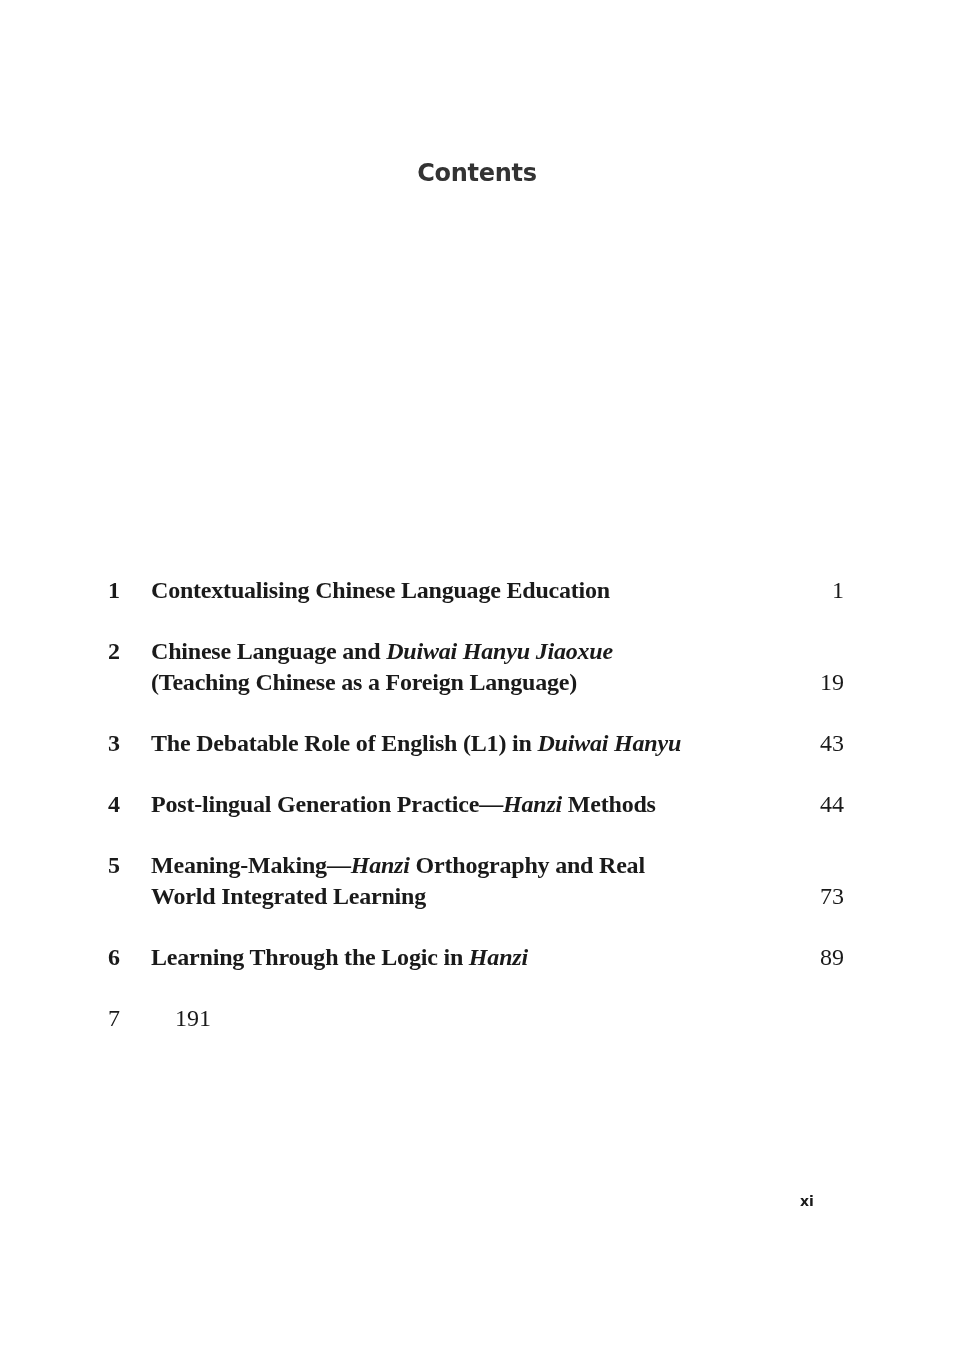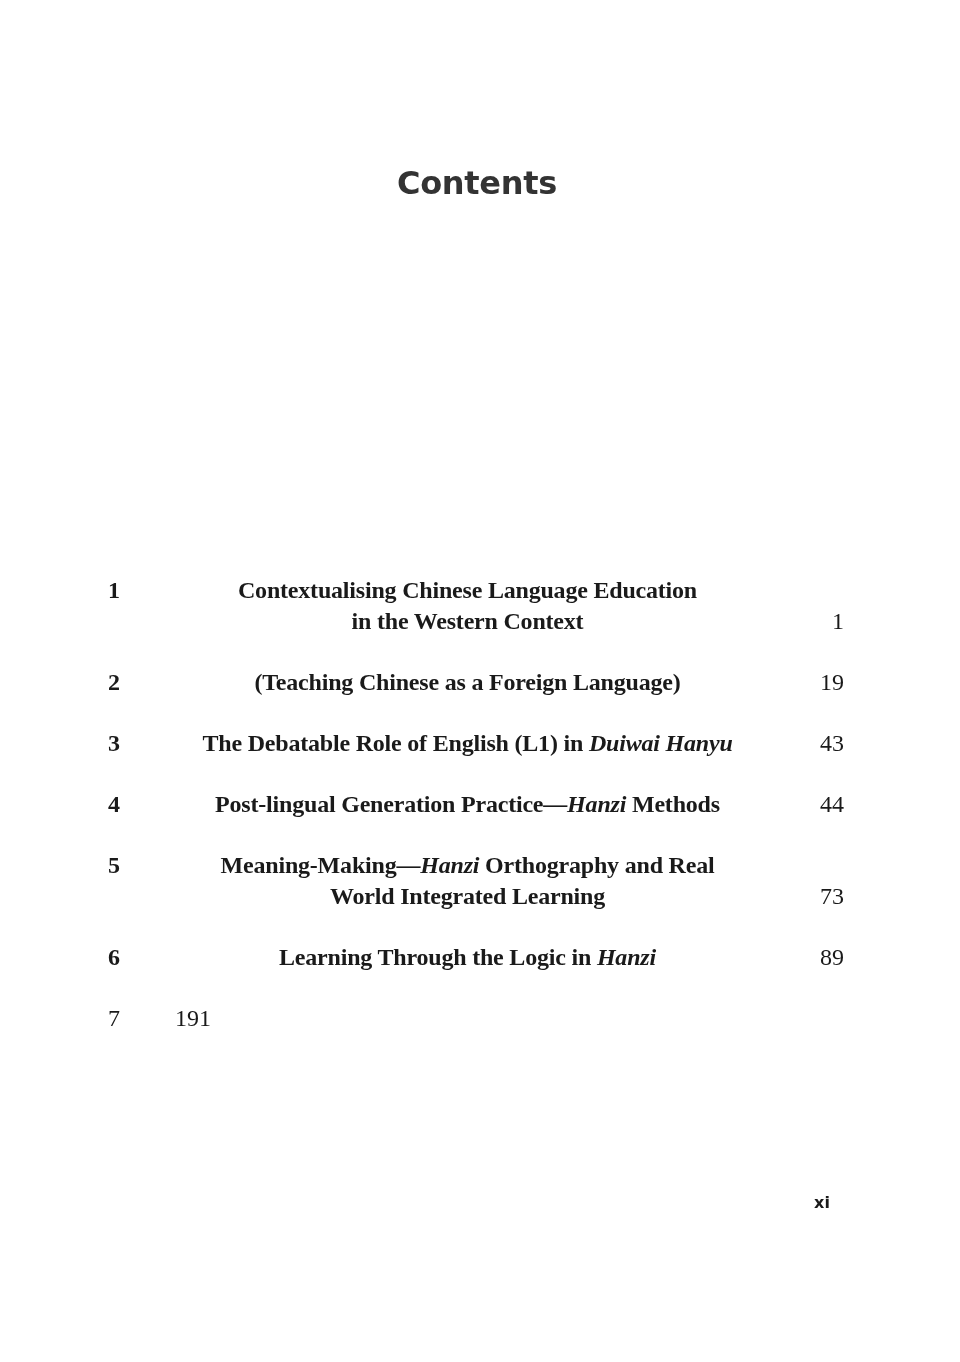--- a/index.html
+++ b/index.html
@@ -15,21 +15,21 @@
       color: #1a1a1a;
     }
     .page-title {
       position: absolute;
       top: 143px;
       left: 0;
       width: 954px;
       text-align: center;
       font-family: "DejaVu Sans", sans-serif;
       font-weight: bold;
-      font-size: 32px;
+      font-size: 24px;
       color: #333333;
       letter-spacing: -0.3px;
     }
     .toc {
       position: absolute;
       top: 575px;
       left: 108px;
       width: 736px;
       font-family: "Liberation Serif", serif;
       font-size: 24px;
@@ -47,65 +47,64 @@
       font-weight: bold;
       align-self: flex-start;
     }
     .entry .num.regular {
       font-weight: normal;
     }
     .entry .title {
       flex: 1 1 auto;
       font-weight: bold;
       letter-spacing: -0.2px;
-      text-align: center;
     }
     .entry .title .line {
       display: block;
       white-space: nowrap;
     }
     .entry .title i {
       font-style: italic;
     }
     .entry .page {
       flex: 0 0 60px;
       text-align: right;
       font-weight: normal;
     }
     .folio {
       position: absolute;
       top: 1193px;
       left: 800px;
       width: 44px;
-      text-align: center;
+      text-align: left;
       font-family: "DejaVu Sans", sans-serif;
       font-weight: bold;
-      font-size: 16px;
+      font-size: 14px;
       color: #1a1a1a;
     }
   </style>
 </head>
 <body>
 
 <h1 class="page-title">Contents</h1>
 
 <div class="toc">
 
   <div class="entry">
     <span class="num">1</span>
     <span class="title">
       <span class="line"><span>Contextualising Chinese Language Education</span></span>
-      <span class="line"><span>in the Western Context</span></span>
     </span>
     <span class="page">1</span>
   </div>
 
   <div class="entry">
     <span class="num">2</span>
     <span class="title">
+      <span class="line"><span>Chinese Language and </span><i>Duiwai Hanyu Jiaoxue</i></span>
       <span class="line"><span>(Teaching Chinese as a Foreign Language)</span></span>
     </span>
     <span class="page">19</span>
   </div>
 
   <div class="entry">
     <span class="num">3</span>
     <span class="title">
       <span class="line"><span>The Debatable Role of English (L1) in </span><i>Duiwai Hanyu</i></span>
     </span>

